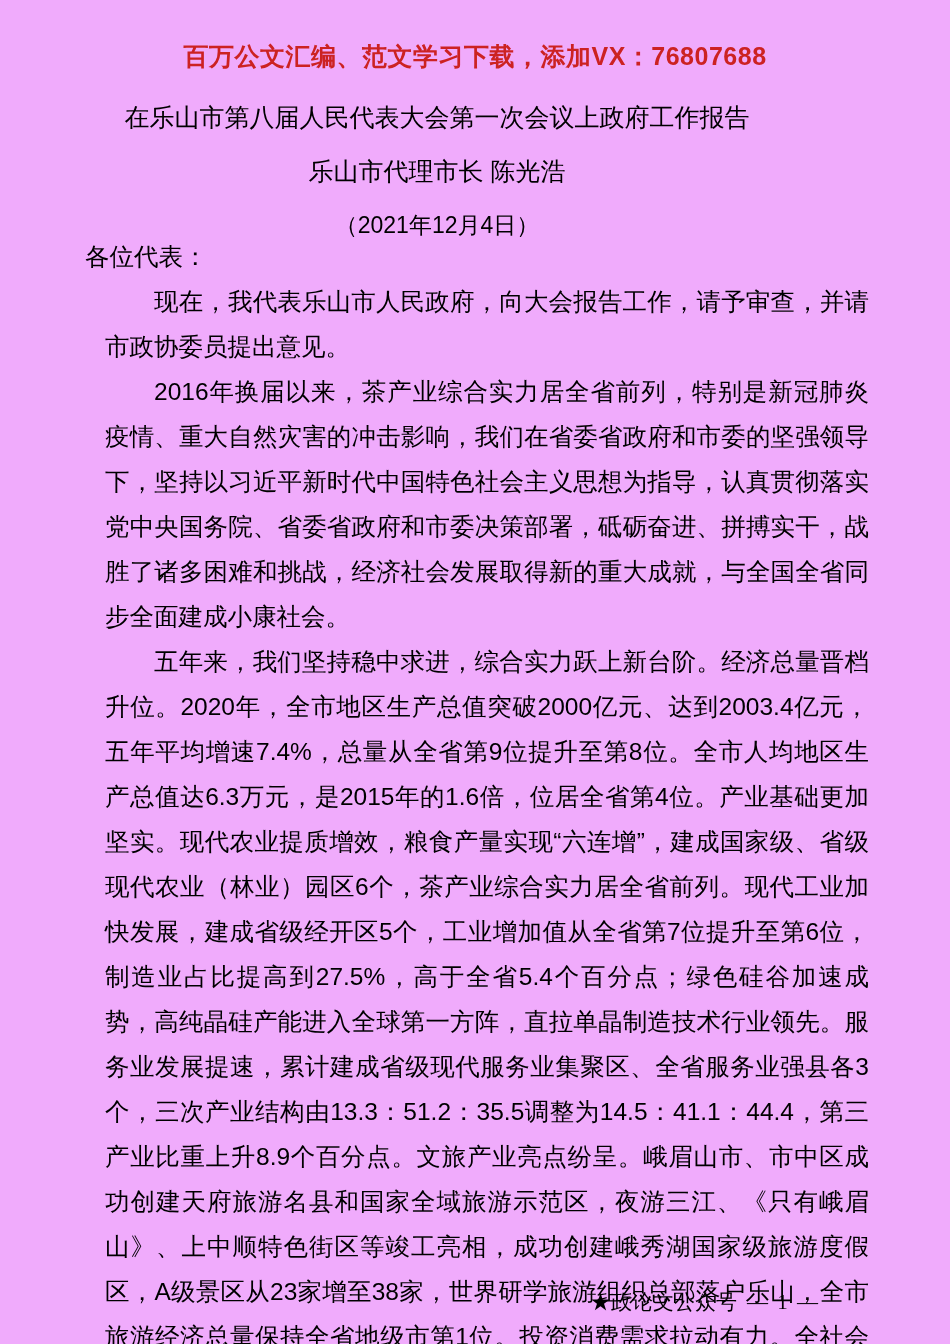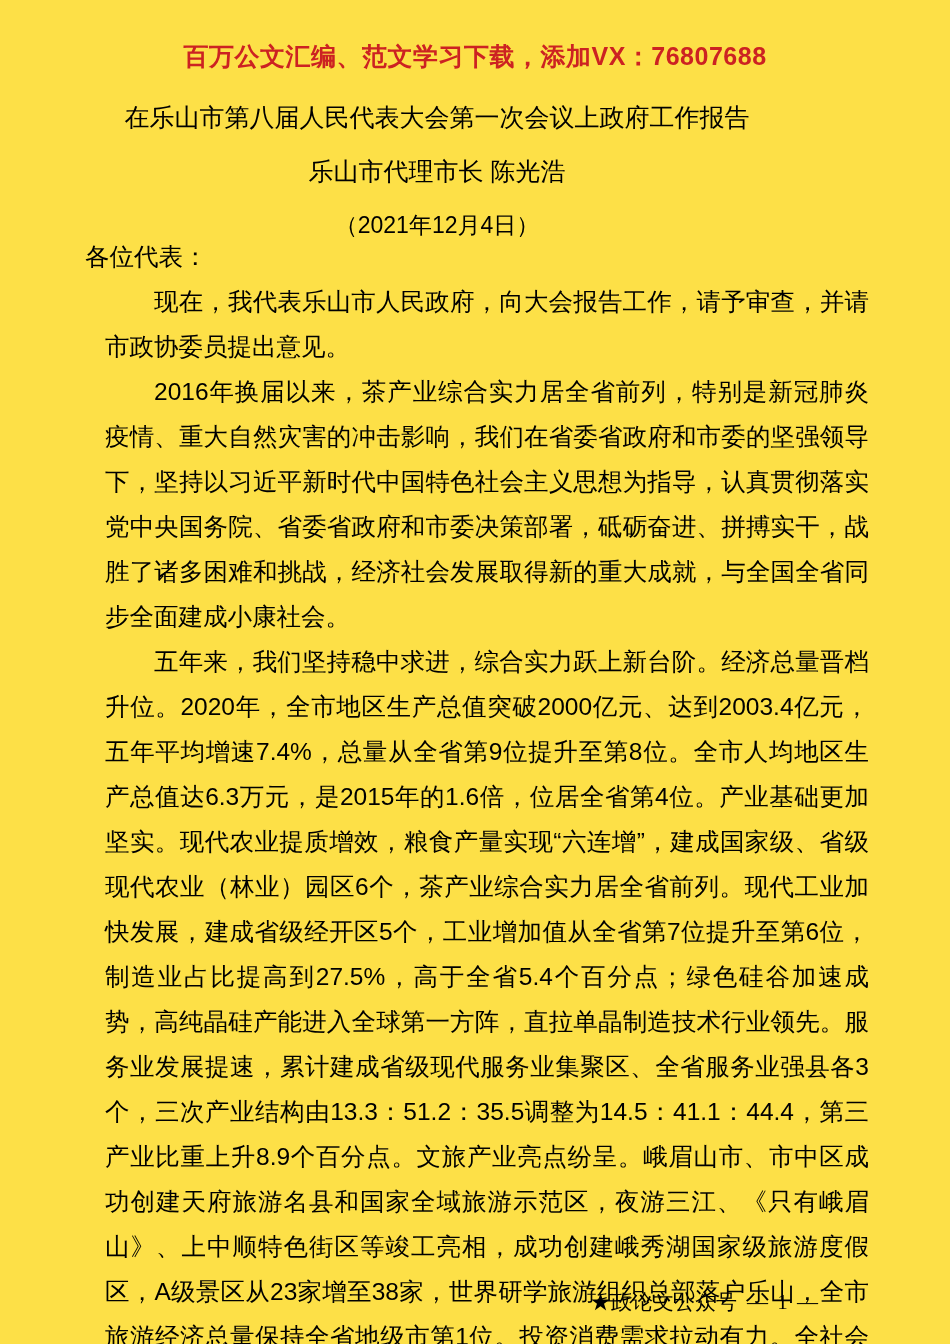--- a/index.html
+++ b/index.html
@@ -4,21 +4,21 @@
 <style>
   html, body {
     margin: 0;
     padding: 0;
     background: #ffffff;
   }
   .page {
     position: relative;
     width: 950px;
     height: 1344px;
-    background: #fde047;
+    background: #f0abfc;
     overflow: hidden;
     font-family: "Liberation Sans", "DejaVu Sans", sans-serif;
     box-sizing: border-box;
   }
 
   
   .promo-banner {
     position: absolute;
     top: 40px;
     left: 0;

